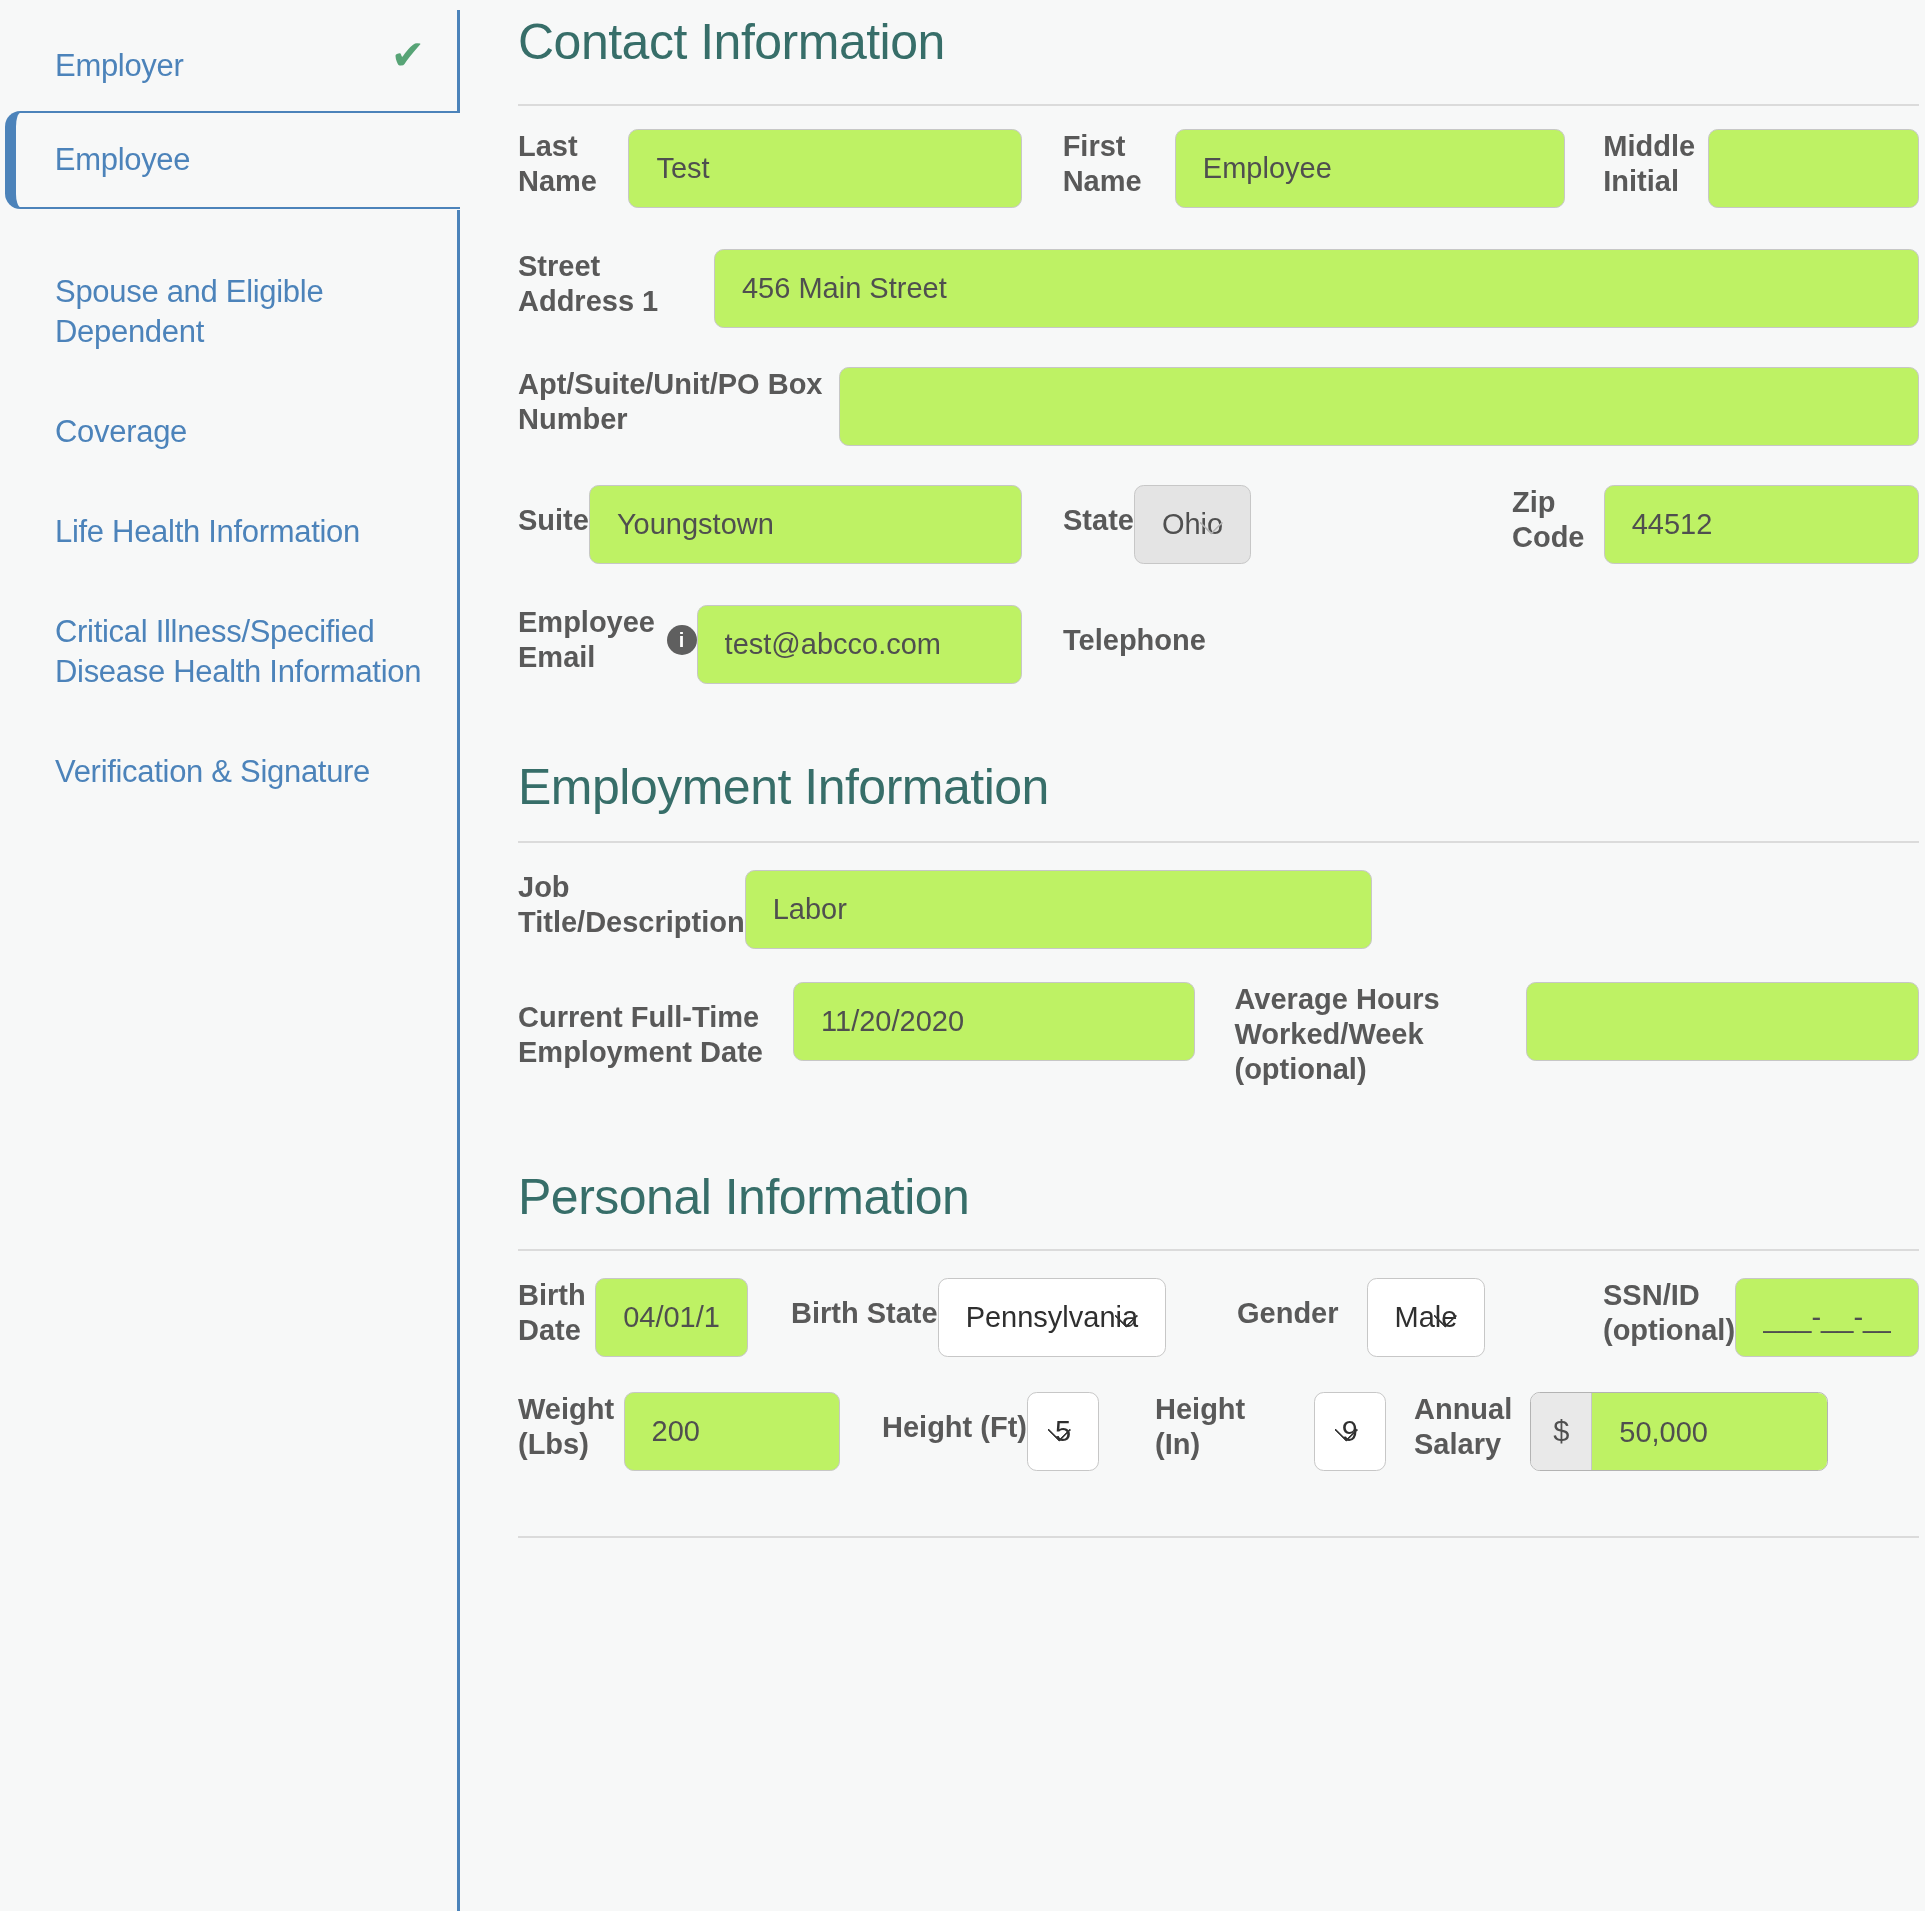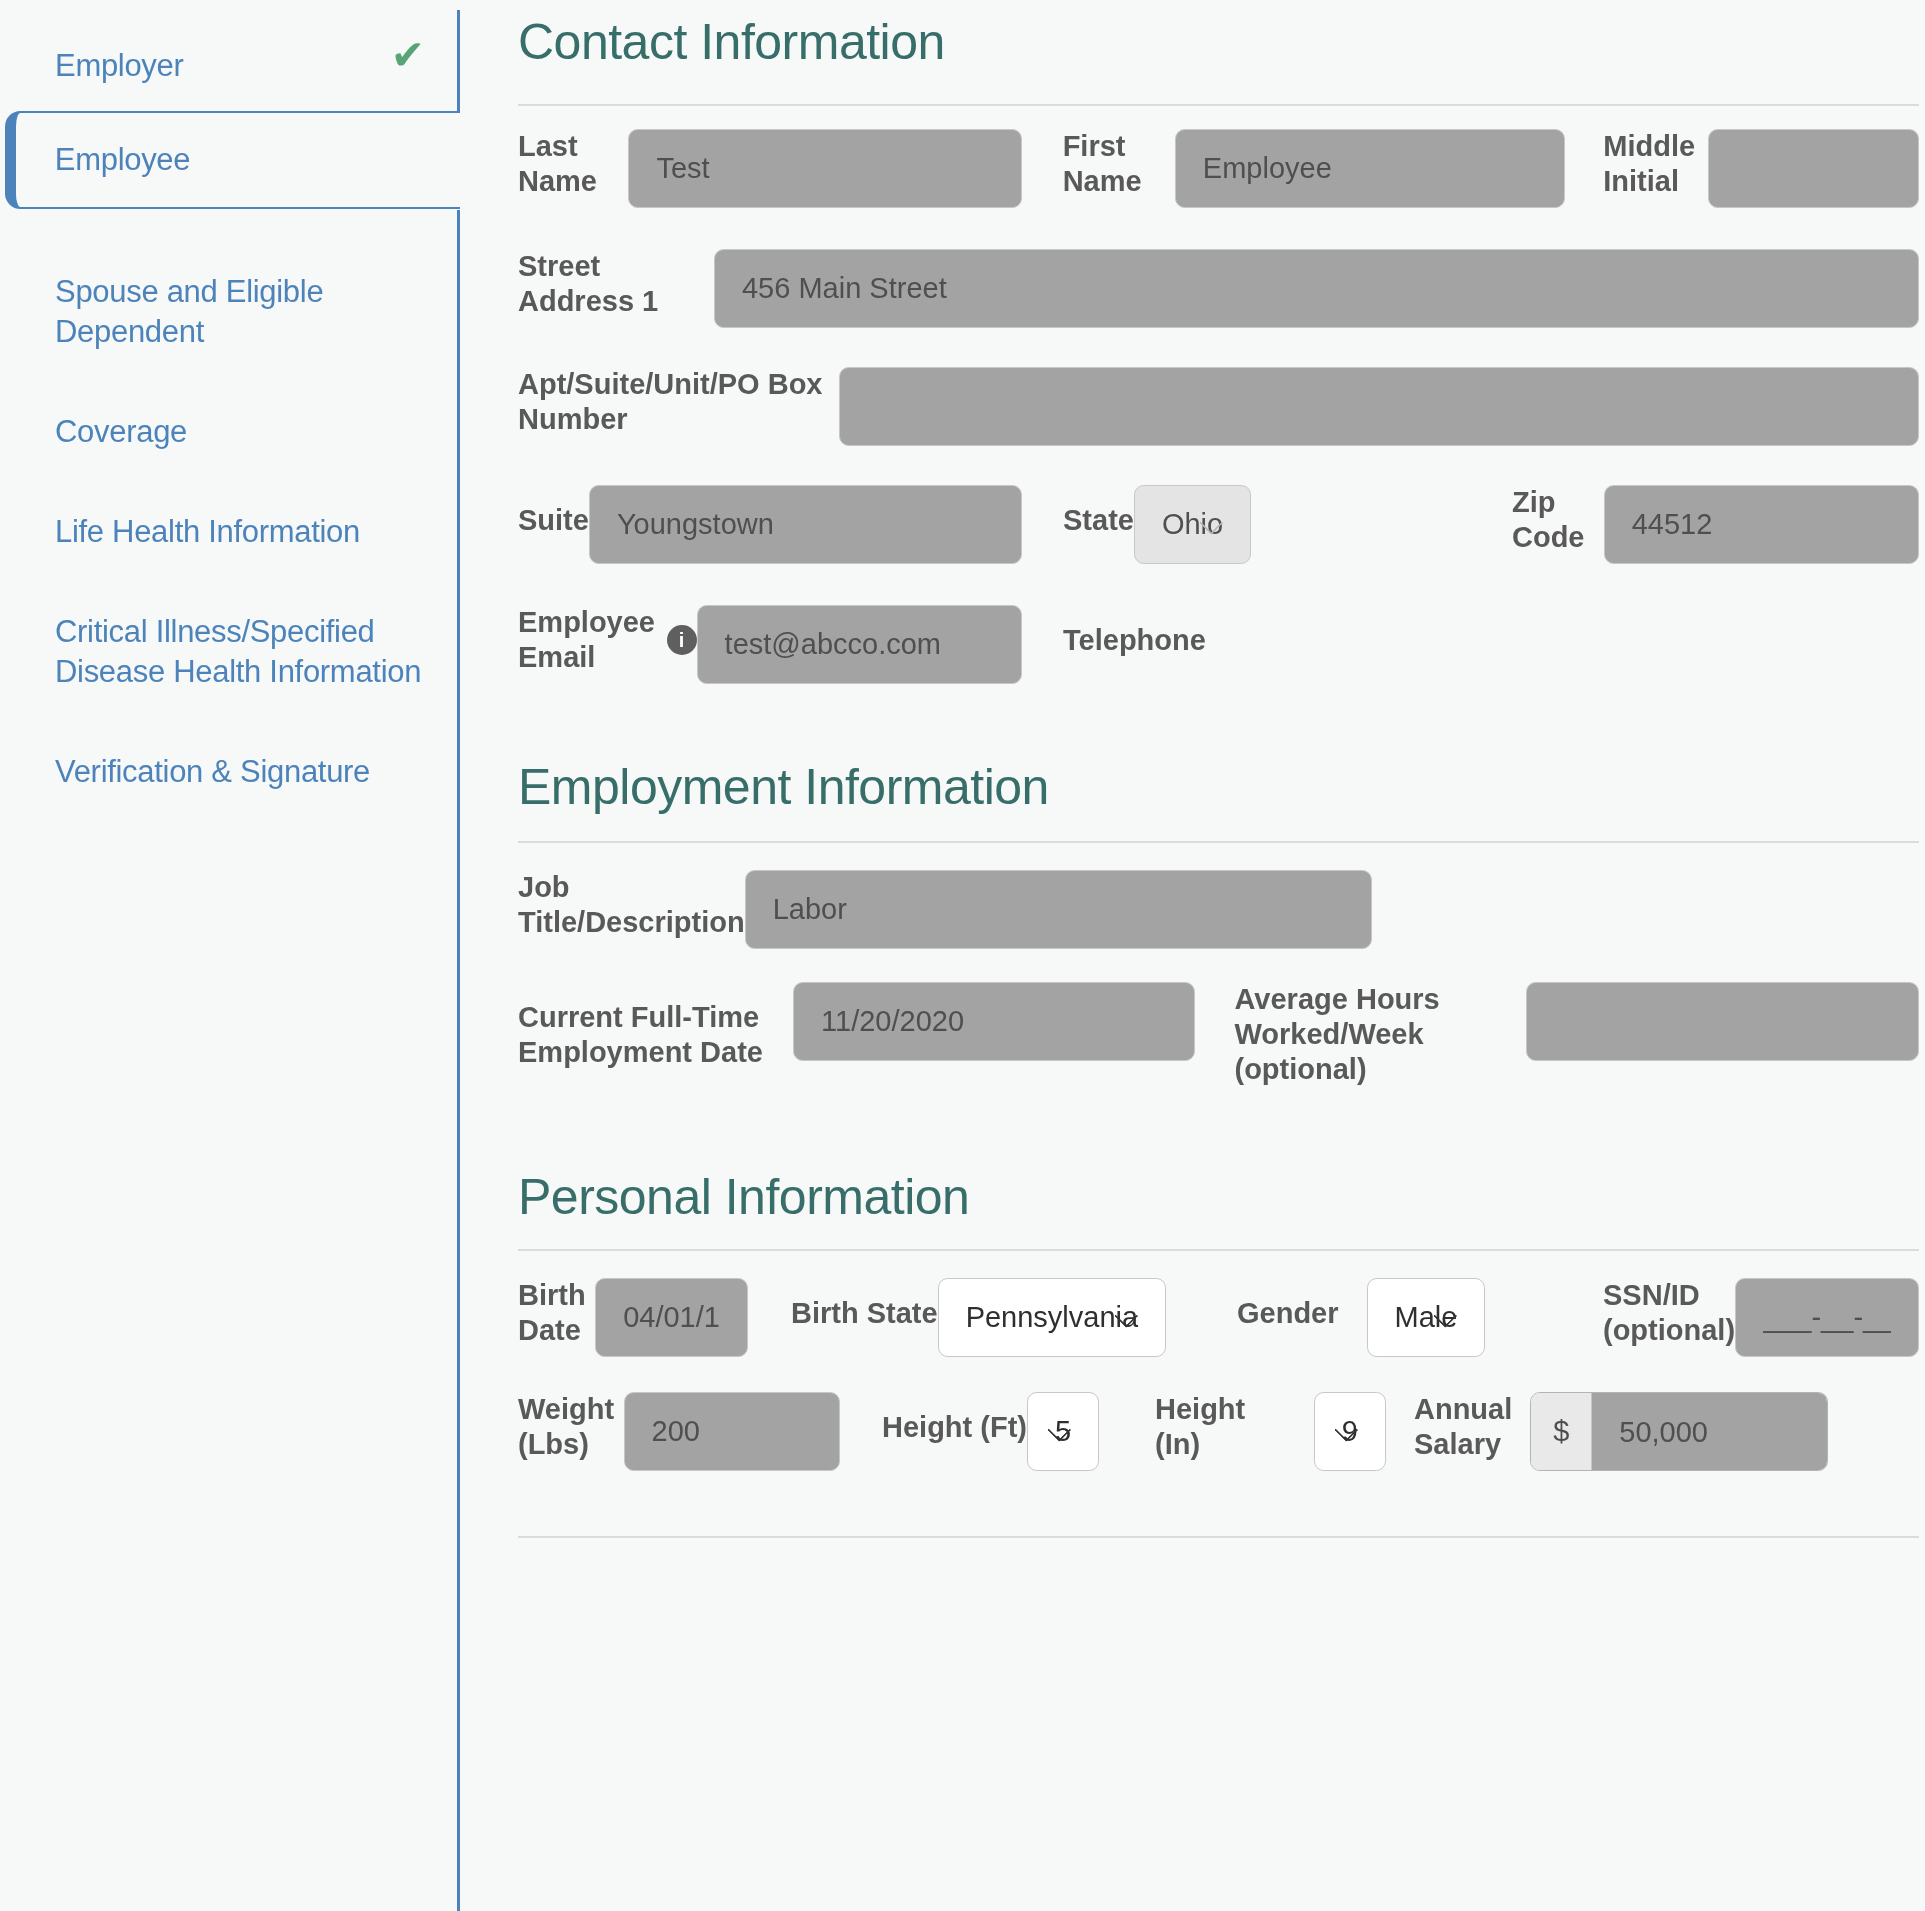--- a/index.html
+++ b/index.html
@@ -33,21 +33,21 @@
   .d3{margin-top:25px;}
   .d-bottom{margin-top:58px;}
 
   .row{display:flex;width:1401px;}
   .r-m26{margin-top:23px;} .r-m30{margin-top:29px;} .r-m28{margin-top:27px;} .r-m22{margin-top:21px;}
   .group{display:flex;flex-direction:row;}
   .group > label{font-size:29px;font-weight:700;color:#595959;line-height:35px;margin-bottom:21px;
                  display:flex;align-items:center;}
   .row.tight .group > label{margin-bottom:15.4px;}
 
-  .tin{height:79px;box-sizing:border-box;border:1.9px solid #c7c7c7;border-radius:9.7px;background:#a3a3a3;
+  .tin{height:79px;box-sizing:border-box;border:1.9px solid #c7c7c7;border-radius:9.7px;background:#bef264;
        font-family:inherit;font-size:29px;color:#4f4f4f;padding:0 27px;outline:none;width:100%;}
   .tin::placeholder{color:#4f4f4f;opacity:1;}
 
   .sel{position:relative;height:79px;box-sizing:border-box;border:1.9px solid #c7c7c7;border-radius:9.7px;
        background:#fff;display:flex;align-items:center;padding:0 27px;font-size:29px;color:#2f2f2f;
        cursor:pointer;}
   .chev{position:absolute;right:31px;top:50%;width:14.5px;height:14.5px;border-right:2.9px solid #333;
         border-bottom:2.9px solid #333;transform:translateY(-65%) rotate(45deg);border-radius:1px;}
   .sel.disabled{background:#e4e4e4;color:#4f4f4f;cursor:default;}
   .sel.disabled .chev{border-color:#b5b5b5;}

